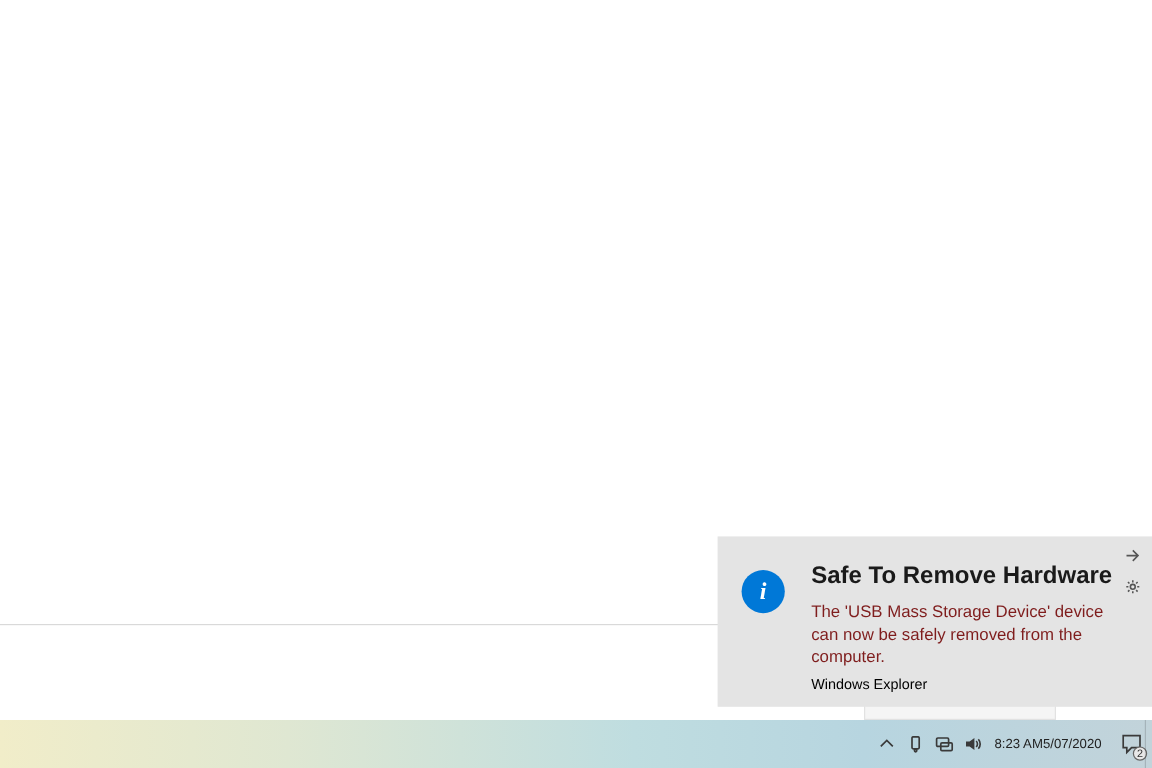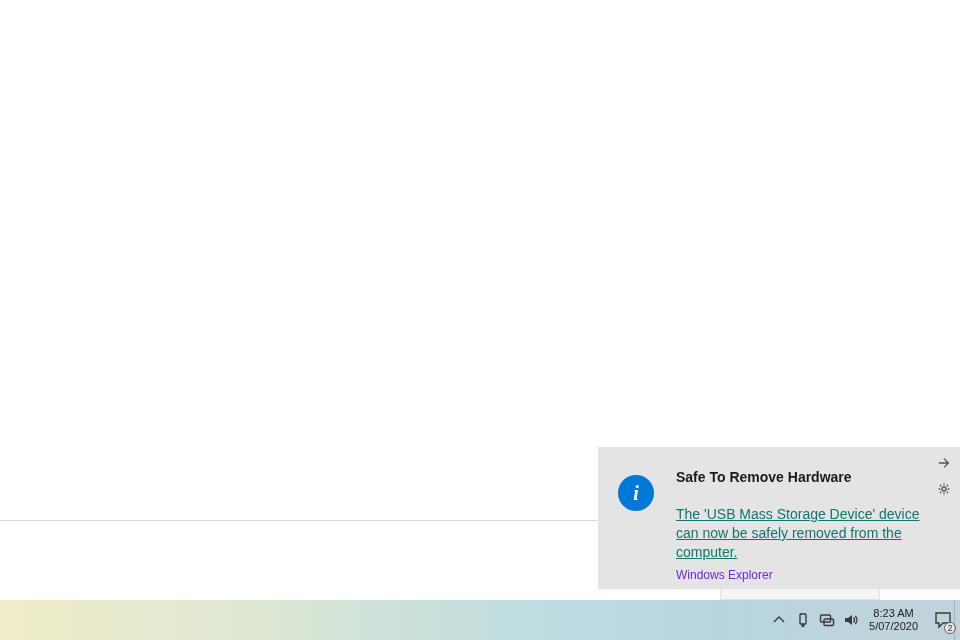--- a/index.html
+++ b/index.html
@@ -10,42 +10,42 @@
   .faint-divider { position: absolute; left: 0; top: 520px; width: 960px; height: 1px; background: #d9d9d9; }
 
   
   .taskbar {
     position: absolute; left: 0; top: 600px; width: 960px; height: 40px;
     background: linear-gradient(90deg,#f1edc9 0%,#dfe7d2 25%,#bfdde0 55%,#b7d5e0 75%,#c2d3da 100%);
   }
   .tray { position: absolute; right: 0; top: 0; height: 40px; display: flex; align-items: center; }
   .tray-icon { width: 24px; height: 40px; display: flex; align-items: center; justify-content: center; color:#3a3a3a; }
   .tray-icon svg { width: 16px; height: 16px; stroke:#3a3a3a; fill:none; stroke-width:1.4; }
-  .clock { display:flex; flex-direction:column; align-items:center; justify-content:center; padding:0 8px 0 6px; font-size:11px; line-height:13px; color:#222; }
+  .clock { display:flex; align-items:flex-start; justify-content:center; padding:0 8px 0 6px; font-size:11px; line-height:13px; color:#222; }
   .action-center { width:34px; height:40px; display:flex; align-items:center; justify-content:center; position:relative; }
   .action-center svg { width:18px; height:18px; stroke:#3a3a3a; fill:none; stroke-width:1.4; }
   .badge { position:absolute; bottom:6px; right:4px; width:12px; height:12px; border-radius:50%; background:#e8e8e8; border:1px solid #666; font-size:9px; line-height:10px; text-align:center; color:#333; }
 
   
   .ghost-panel { position:absolute; left:720px; top:586px; width:160px; height:14px; background:#f5f5f5; border:1px solid #e2e2e2; }
 
   
   .toast {
     position: absolute; left: 598px; top: 447px; width: 362px; height: 142px;
     background: #e4e4e4; display:flex; padding:22px 32px 16px 20px;
   }
   .toast-icon {
     width:36px; height:36px; border-radius:50%; background:#0078d7;
     display:flex; align-items:center; justify-content:center; flex:0 0 36px; margin-right:22px; margin-top:6px;
   }
   .toast-icon span { color:#fff; font-family:Georgia,serif; font-style:italic; font-size:20px; font-weight:bold; line-height:1; }
   .toast-body { flex:1; }
-  .toast-title { font-size:14px; font-weight:600; color:#1a1a1a; margin-bottom:20px; }
-  .toast-msg   { font-size:14px; color:#0f766e; line-height:19px; margin-bottom:6px;text-decoration:underline; }
-  .toast-src   { font-size:12px; color:#6d28d9; }
+  .toast-title { font-size:20px; font-weight:600; color:#1a1a1a; margin-bottom:8px; }
+  .toast-msg   { font-size:14px; color:#7f1d1d; line-height:19px; margin-bottom:6px; }
+  .toast-src   { font-size:12px; color:#000000; }
   .toast-ctrls { position:absolute; right:6px; top:6px; display:flex; flex-direction:column; gap:6px; }
   .toast-ctrls .ctrl { width:20px; height:20px; display:flex; align-items:center; justify-content:center; color:#555; }
   .toast-ctrls svg { width:14px; height:14px; stroke:#555; fill:none; stroke-width:1.5; }
 
   
   .show-desktop { position:absolute; right:0; top:600px; width:6px; height:40px; border-left:1px solid rgba(0,0,0,.15); }
 </style>
 </head>
 <body>
 

